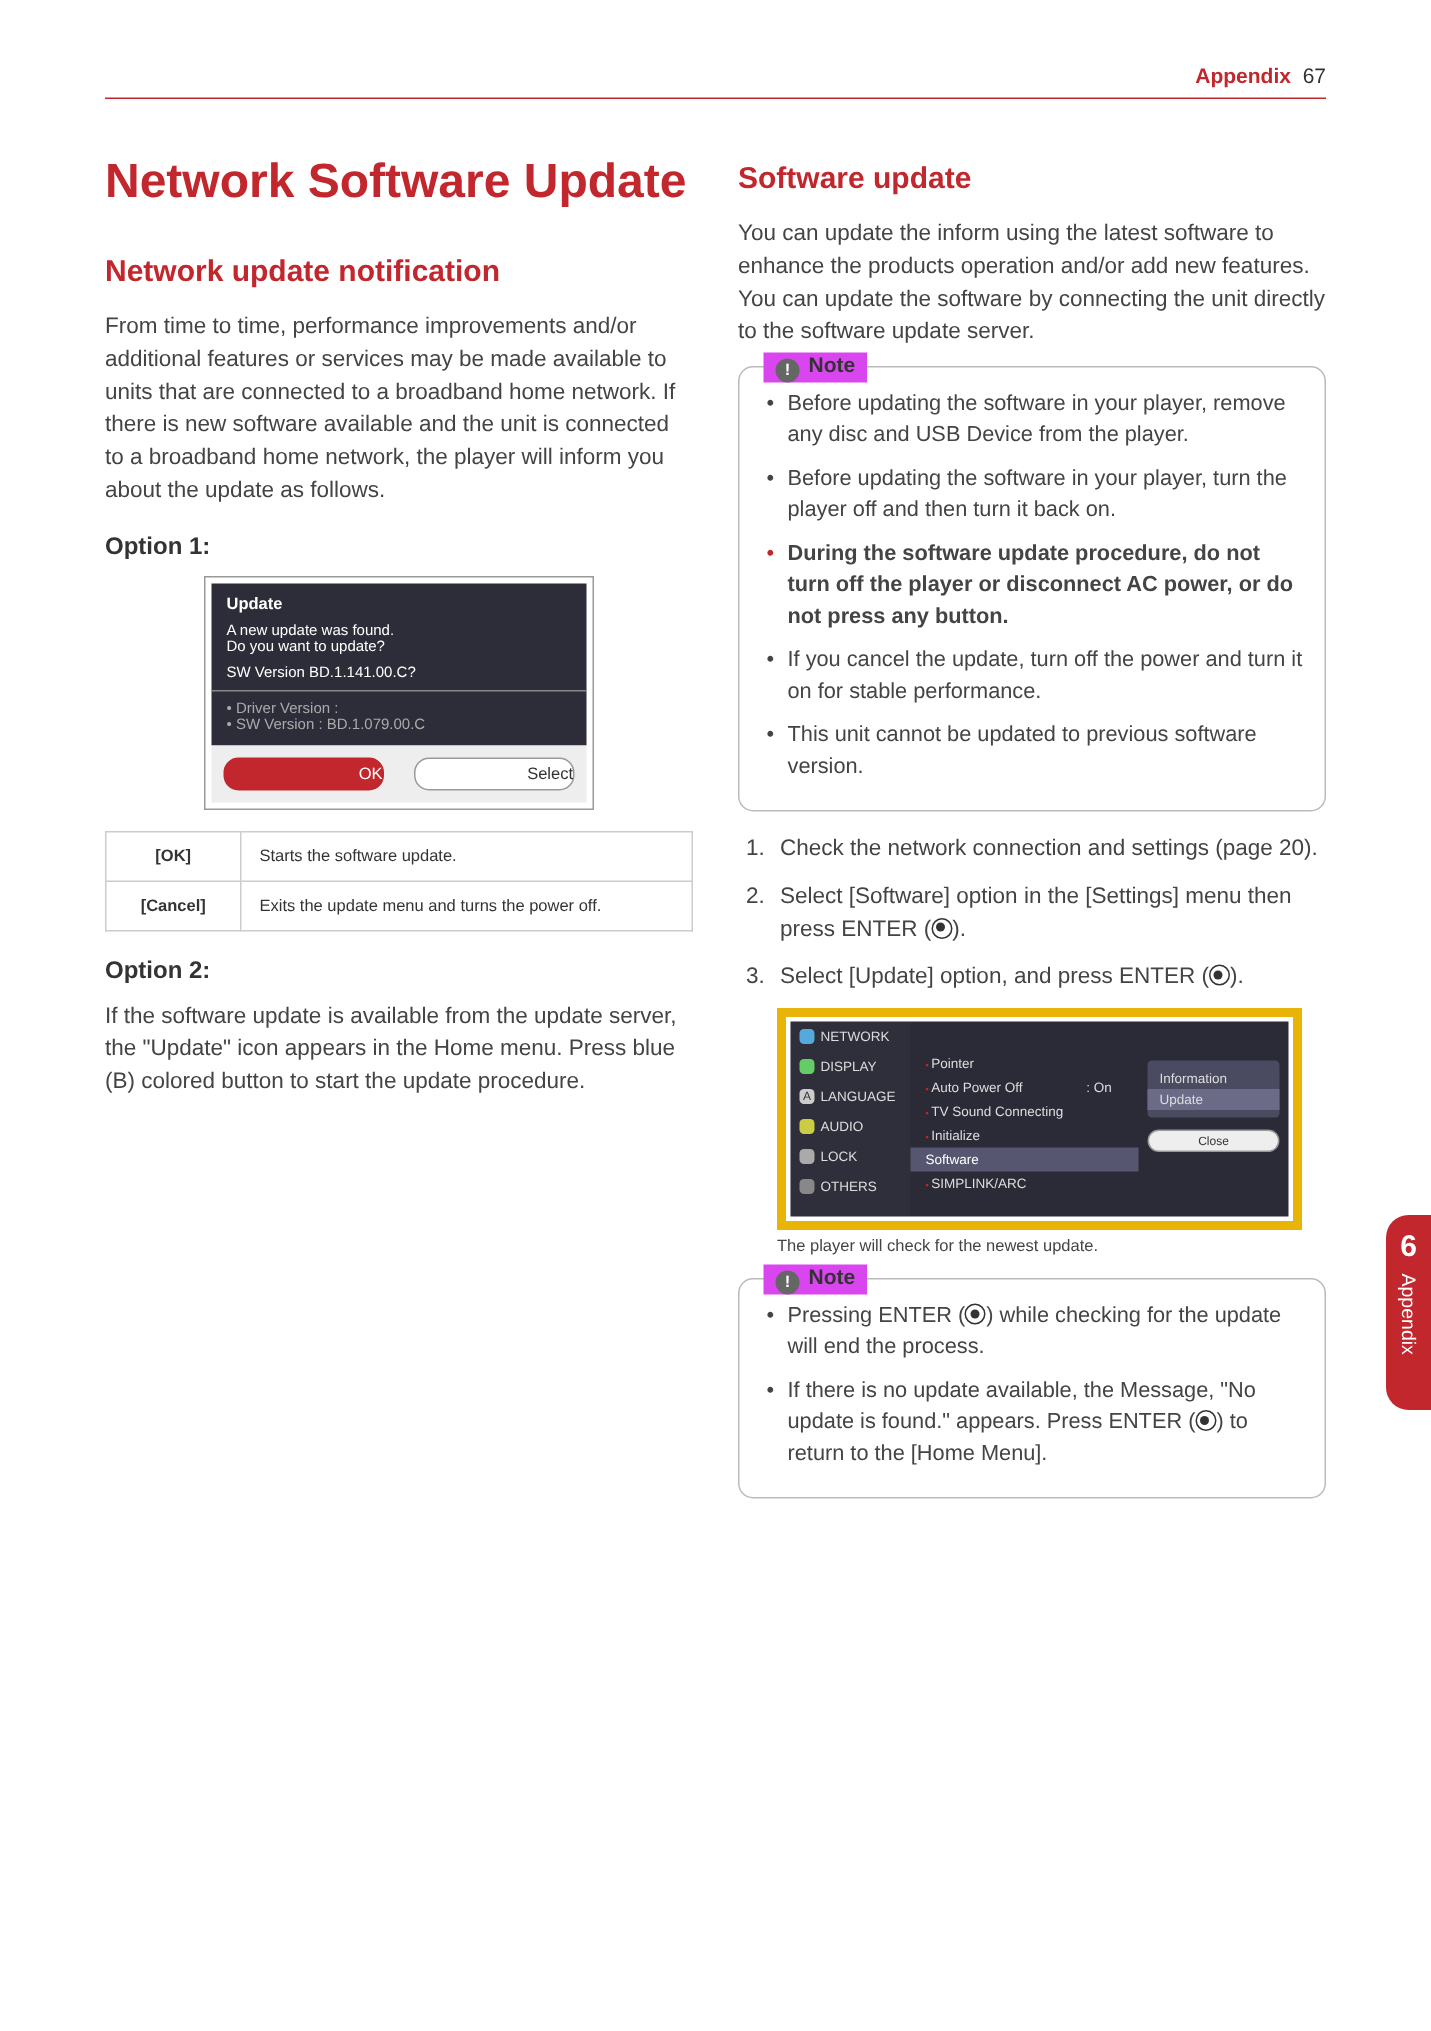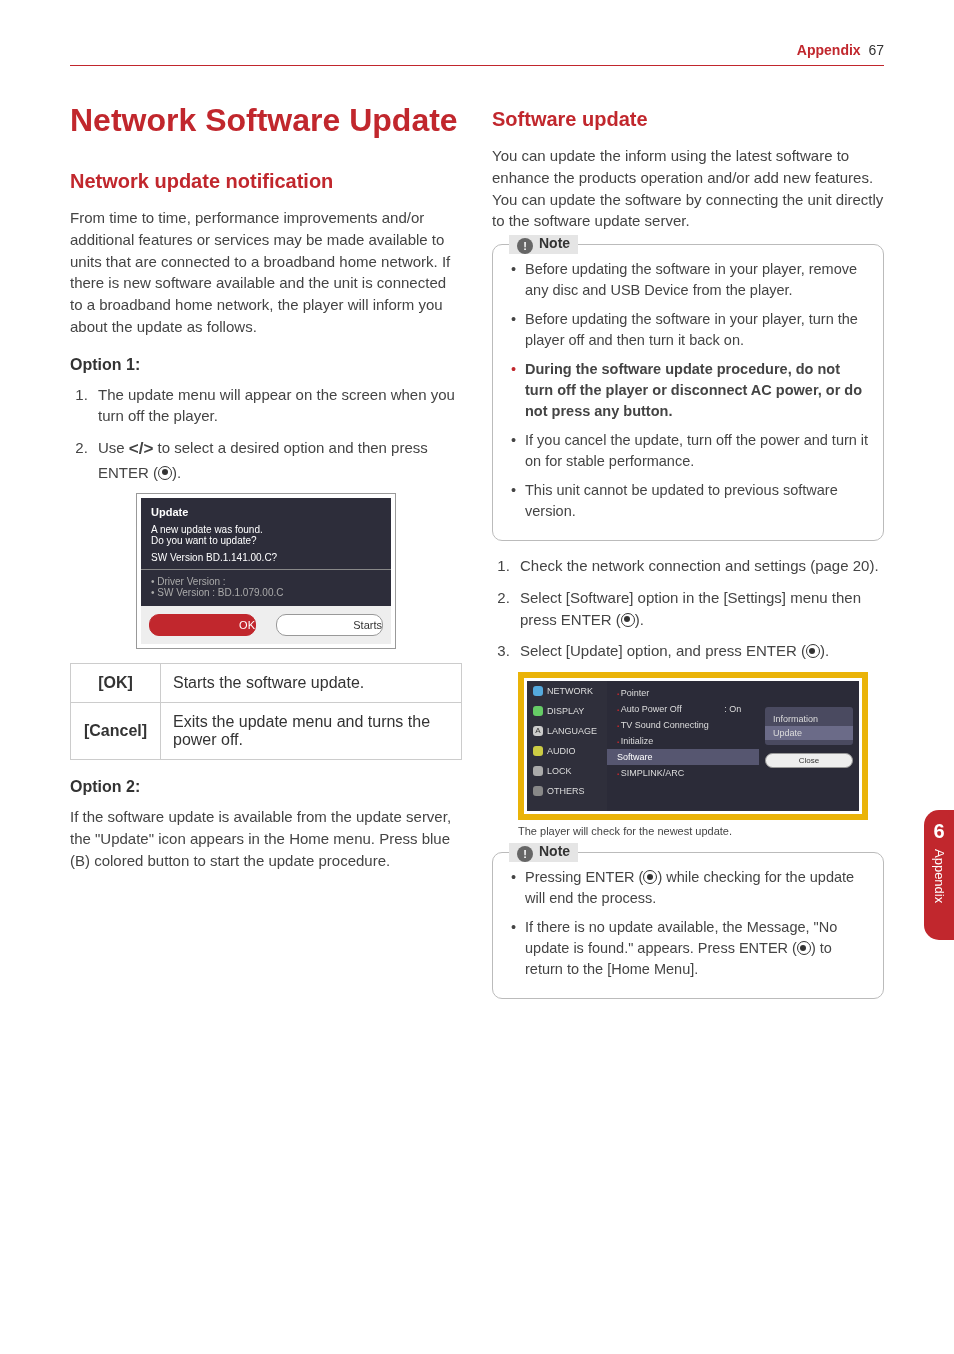--- a/index.html
+++ b/index.html
@@ -20,38 +20,38 @@
   .enter-icon::after { content: ''; position: absolute; width: 6px; height: 6px; background: #333; border-radius: 50%; top: 2.5px; left: 2.5px; }
   .arrow-glyph { font-weight: bold; font-size: 17px; vertical-align: -1px; }
   .ui-shot { border: 1px solid #999; margin: 10px auto 14px auto; padding: 4px; width: 260px; background:#fff; }
   .ui-inner { background: #2d2d3a; color:#fff; font-size:10px; padding:8px 10px; }
   .ui-inner .t1 { font-size:11px; font-weight:bold; margin-bottom:6px; }
   .ui-inner .sep { border:0; border-top:1px solid #888; margin:6px -10px; }
   .ui-inner .grey { color:#aaa; }
   .ui-btnrow { display:flex; gap:20px; justify-content:center; background:#eee; padding:8px; }
   .ui-btn { flex:1; text-align:right; border:1px solid #999; border-radius:10px; padding:4px 0; font-size:11px; background:#fff; }
   .ui-btn.sel { background:#c1272d; color:#fff; border-color:#c1272d; }
-  table.opt { border-collapse: collapse; width:100%; margin:6px 0 12px 0; font-size:16px; }
+  table.opt { border-collapse: collapse; width:100%; margin:6px 0 12px 0; font-size:11px; }
   table.opt td { border:1px solid #ccc; padding:10px 12px; vertical-align:middle; }
   table.opt td:first-child { font-weight:bold; width:90px; text-align:center; }
   .note-box { border:1px solid #bbb; border-radius:10px; padding:14px 14px 10px 14px; margin:12px 0 14px 0; position:relative; }
-  .note-title { position:absolute; top:-10px; left:16px; background:#e5e5e5; padding:0 8px; font-weight:bold; font-size:14px; color:#333; }
+  .note-title { position:absolute; top:-10px; left:16px; background:#d946ef; padding:0 8px; font-weight:bold; font-size:14px; color:#333; }
   .note-title .b { display:inline-block; width:16px; height:16px; background:#666; border-radius:8px; color:#fff; font-size:11px; text-align:center; line-height:16px; margin-right:6px; vertical-align:-2px; }
   .note-box ul { list-style:none; padding-left:4px; }
   .note-box li { font-size:14.5px; line-height:1.45; color:#444; margin-bottom:8px; position:relative; padding-left:14px; }
   .note-box li::before { content:'•'; position:absolute; left:0; top:0; }
   .note-box li.y::before { color:#c1272d; }
   .note-box li .bold { font-weight:bold; }
   .caption { font-size:11px; color:#444; margin-left:26px; margin-top:4px; }
   .ui-shot2 { border:6px solid #eab308; margin:8px 0 4px 26px; padding:3px; width:350px; background:#fff; }
   .ui2 { background:#2b2b38; color:#ddd; font-size:9px; display:flex; height:130px; }
   .ui2-side { width:80px; background:rgba(255,255,255,0.02); }
   .ui2-side div { padding:5px 6px; display:flex; align-items:center; gap:4px; }
   .ui2-side .ic { width:10px; height:10px; border-radius:3px; background:#4aa; display:inline-block; }
-  .ui2-mid { flex:1; padding:4px 0; }
+  .ui2-mid { flex:1; padding:20px 0; }
   .ui2-mid div { padding:3px 10px; }
   .ui2-mid .bul::before { content:'▪ '; color:#c1272d; font-size:6px; }
   .ui2-mid .hl { background:#565670; color:#fff; }
   .ui2-right { width:100px; padding:4px 6px; position:relative; }
   .ui2-right .box { background:#4a4a60; border-radius:3px; padding:5px 8px; margin-top:22px; }
   .ui2-right .box div { padding:2px 0; }
   .ui2-right .box .hl2 { background:#6b6b88; margin:0 -8px; padding:2px 8px; }
   .ui2-right .close { margin-top:8px; background:#eee; color:#333; border:1px solid #999; border-radius:10px; padding:2px 0; text-align:center; font-size:8px; }
   .side-tab { position:absolute; right:0; top:810px; width:30px; height:130px; background:#c1272d; border-radius:15px 0 0 15px; color:#fff; display:flex; flex-direction:column; align-items:center; padding-top:10px; }
   .side-tab .num { font-size:20px; font-weight:bold; margin-bottom:6px; }
@@ -72,40 +72,34 @@
 
 <div class="page">
   <div class="columns">
 
     <div class="col">
       <h1>Network Software Update</h1>
       <h2>Network update notification</h2>
       <p>From time to time, performance improvements and/or additional features or services may be made available to units that are connected to a broadband home network. If there is new software available and the unit is connected to a broadband home network, the player will inform you about the update as follows.</p>
 
       <h3>Option 1:</h3>
-      <ol>
-        <li>The update menu will appear on the screen when you turn off the player.</li>
-        <li>
-          <span>Use </span><span class="arrow-glyph">&lt;/&gt;</span><span> to select a desired option and then press ENTER (</span><span class="enter-icon"></span><span>).</span>
-        </li>
-      </ol>
 
       <div class="ui-shot">
         <div class="ui-inner">
           <div class="t1">Update</div>
           <div>A new update was found.</div>
           <div>Do you want to update?</div>
           <div style="margin-top:6px">SW Version  BD.1.141.00.C?</div>
           <hr class="sep">
           <div class="grey">• Driver Version :</div>
           <div class="grey">• SW Version :  BD.1.079.00.C</div>
         </div>
         <div class="ui-btnrow">
           <div class="ui-btn sel">OK</div>
-          <div class="ui-btn">Starts</div>
+          <div class="ui-btn">Select</div>
         </div>
       </div>
 
       <table class="opt">
         <tbody>
             <tr>
           <td>[OK]</td>
           <td>Starts the software update.</td>
         </tr>
         <tr>

